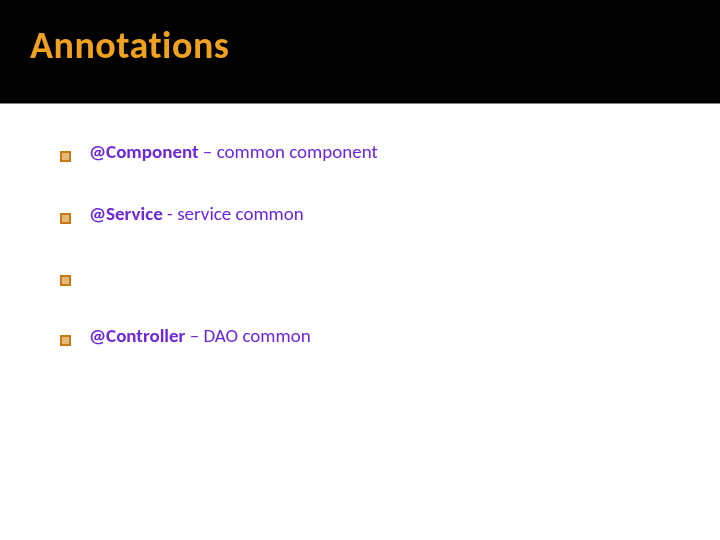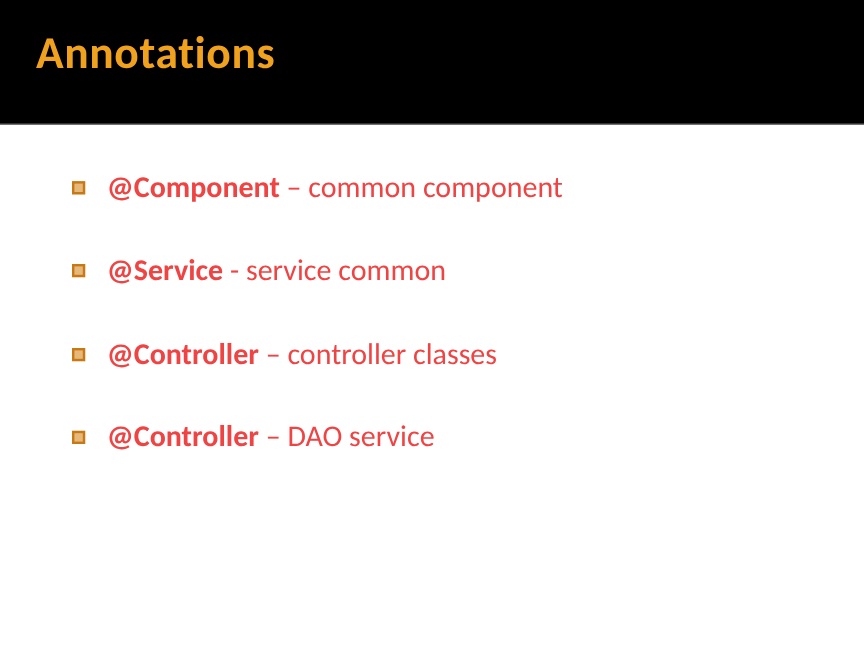--- a/index.html
+++ b/index.html
@@ -44,22 +44,22 @@
     width: 11px;
     height: 11px;
     min-width: 11px;
     box-sizing: border-box;
     border: 2px solid #c77915;
     background: #e6b87a;
     margin-top: 11px;
     margin-right: 18px;
   }
   .bullet-text {
-    font-size: 25px;
-    color: #ef4444;
+    font-size: 19px;
+    color: #6d28d9;
     line-height: 1.25;
     font-family: "Segoe UI", "Calibri", sans-serif;
   }
   .bullet-text b {
     font-weight: 700;
   }
 </style>
 </head>
 <body>
 
@@ -80,27 +80,24 @@
 
     <div class="bullet-row">
       <div class="bullet-marker"></div>
       <div class="bullet-text">
         <b>@Service</b><span>  - </span><span>service common</span>
       </div>
     </div>
 
     <div class="bullet-row">
       <div class="bullet-marker"></div>
-      <div class="bullet-text">
-        <b>@Controller</b><span> – </span><span>controller classes</span>
-      </div>
     </div>
 
     <div class="bullet-row">
       <div class="bullet-marker"></div>
       <div class="bullet-text">
-        <b>@Controller</b><span> – </span><span>DAO service</span>
+        <b>@Controller</b><span> – </span><span>DAO common</span>
       </div>
     </div>
 
   </div>
 
 </div>
 
 </body></html>

